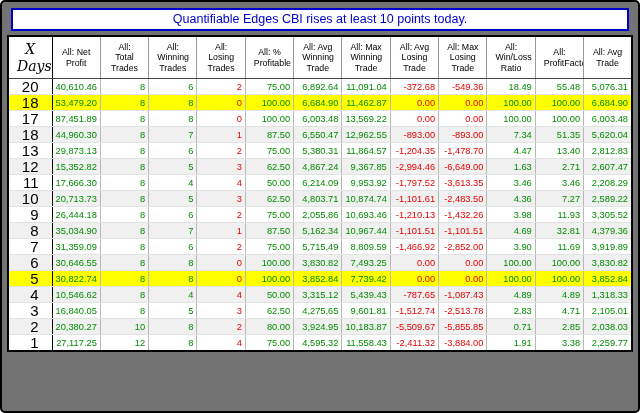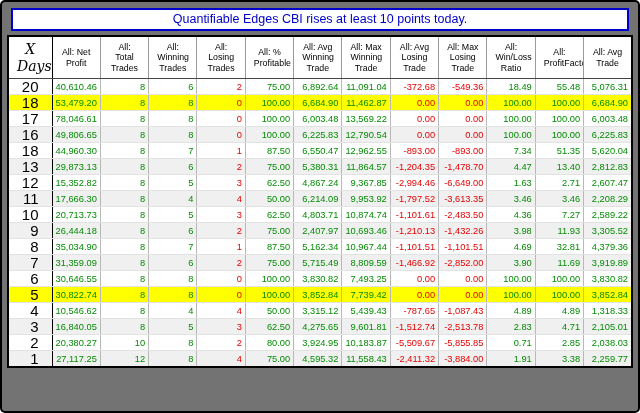--- a/index.html
+++ b/index.html
@@ -146,47 +146,32 @@
           <td class="pos">6,684.90</td>
           <td class="pos">11,462.87</td>
           <td class="neg">0.00</td>
           <td class="neg">0.00</td>
           <td class="pos">100.00</td>
           <td class="pos">100.00</td>
           <td class="pos">6,684.90</td>
         </tr>
         <tr>
           <td class="xdays">17</td>
-          <td class="pos">78,046.61</td>
+          <td class="pos">87,451.89</td>
           <td class="pos">8</td>
           <td class="pos">8</td>
           <td class="neg">0</td>
           <td class="pos">100.00</td>
           <td class="pos">6,003.48</td>
           <td class="pos">13,569.22</td>
           <td class="neg">0.00</td>
           <td class="neg">0.00</td>
           <td class="pos">100.00</td>
           <td class="pos">100.00</td>
           <td class="pos">6,003.48</td>
-        </tr>
-        <tr>
-          <td class="xdays">16</td>
-          <td class="pos">49,806.65</td>
-          <td class="pos">8</td>
-          <td class="pos">8</td>
-          <td class="neg">0</td>
-          <td class="pos">100.00</td>
-          <td class="pos">6,225.83</td>
-          <td class="pos">12,790.54</td>
-          <td class="neg">0.00</td>
-          <td class="neg">0.00</td>
-          <td class="pos">100.00</td>
-          <td class="pos">100.00</td>
-          <td class="pos">6,225.83</td>
         </tr>
         <tr>
           <td class="xdays">18</td>
           <td class="pos">44,960.30</td>
           <td class="pos">8</td>
           <td class="pos">7</td>
           <td class="neg">1</td>
           <td class="pos">87.50</td>
           <td class="pos">6,550.47</td>
           <td class="pos">12,962.55</td>
@@ -256,21 +241,21 @@
           <td class="pos">7.27</td>
           <td class="pos">2,589.22</td>
         </tr>
         <tr>
           <td class="xdays">9</td>
           <td class="pos">26,444.18</td>
           <td class="pos">8</td>
           <td class="pos">6</td>
           <td class="neg">2</td>
           <td class="pos">75.00</td>
-          <td class="pos">2,407.97</td>
+          <td class="pos">2,055.86</td>
           <td class="pos">10,693.46</td>
           <td class="neg">-1,210.13</td>
           <td class="neg">-1,432.26</td>
           <td class="pos">3.98</td>
           <td class="pos">11.93</td>
           <td class="pos">3,305.52</td>
         </tr>
         <tr>
           <td class="xdays">8</td>
           <td class="pos">35,034.90</td>

